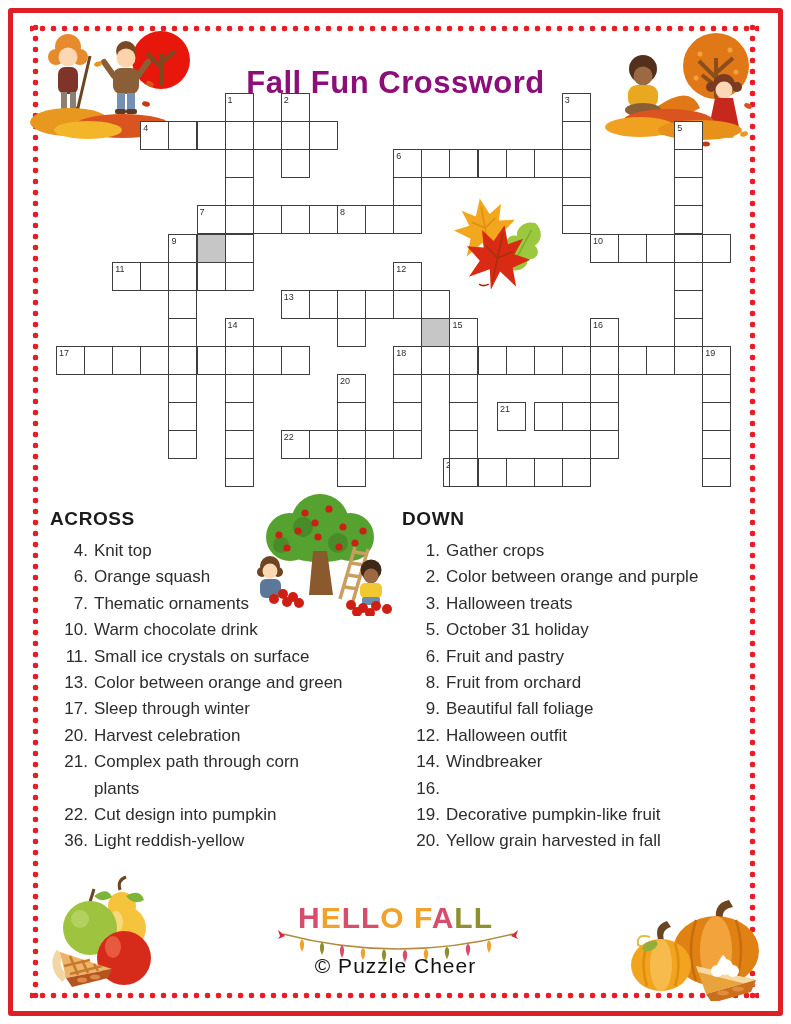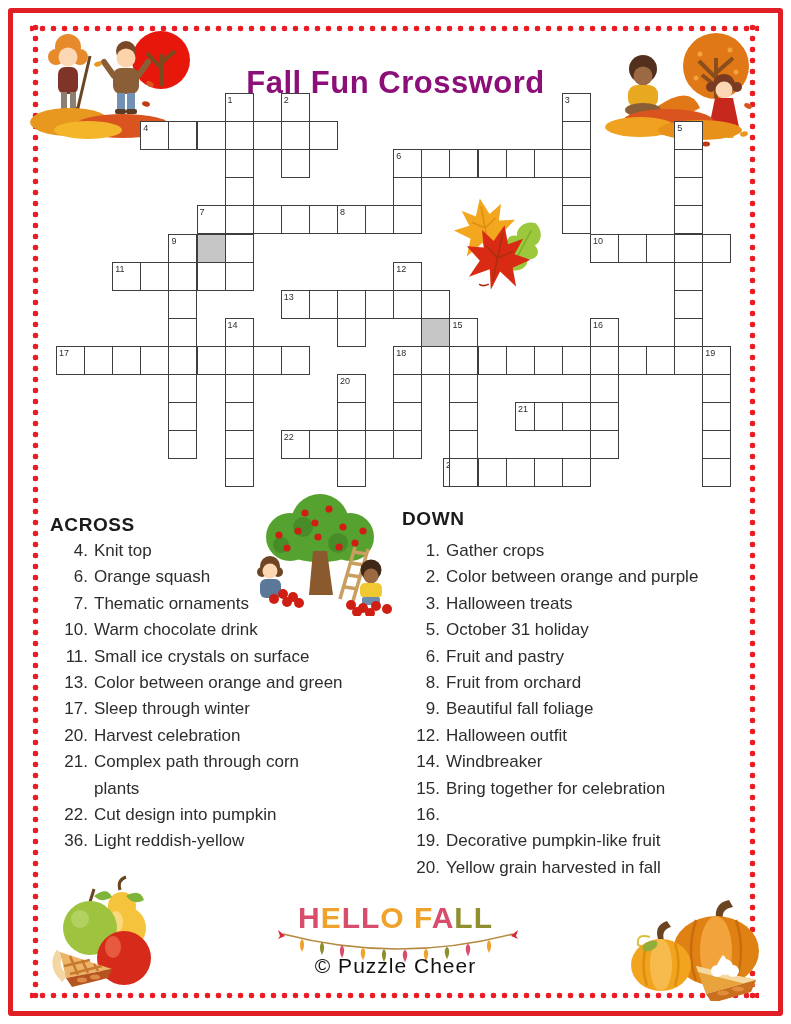--- a/index.html
+++ b/index.html
@@ -22,21 +22,21 @@
 
   
   #crossword-grid{position:absolute;left:56px;top:93px;width:680px;height:400px;}
   .cell{position:absolute;width:29.1px;height:29.1px;box-sizing:border-box;
     border:1px solid #3e3e3e;background:#ffffff;}
   .cell.gray{background:#c6c6c6;}
   .cellnum{position:absolute;left:2px;top:1px;font-size:9px;line-height:10px;color:#2e2e2e;}
 
   
   .clue-header{position:absolute;font-size:19px;font-weight:600;letter-spacing:.6px;color:#1b1b1b;}
-  #across-header{left:50px;top:508px;margin-top:6px;}
+  #across-header{left:50px;top:508px;}
   #down-header{left:402px;top:508px;}
   .clue-list{position:absolute;top:538px;}
   #across-list{left:50px;width:330px;}
   #down-list{left:402px;width:352px;}
   .clue-row{display:flex;align-items:flex-start;line-height:26.4px;font-size:17px;color:#2d2d2d;}
   .clue-num{width:38px;text-align:right;flex:0 0 38px;}
   .clue-text{margin-left:6px;white-space:pre-line;}
 
   
   #brand{position:absolute;left:0;right:0;top:901px;text-align:center;white-space:pre;
@@ -321,21 +321,21 @@
     </div>
     <div class="cell" style="left: 337.2px; top: 281px;"></div>
     <div class="cell" style="left: 393.4px; top: 281px;"></div>
     <div class="cell" style="left: 533.9px; top: 281px;"></div>
     <div class="cell" style="left: 646.3px; top: 281px;"></div>
     <div class="cell" style="left: 112.4px; top: 309.1px;"></div>
     <div class="cell" style="left: 168.6px; top: 309.1px;"></div>
     <div class="cell" style="left: 281px; top: 309.1px;"></div>
     <div class="cell" style="left: 337.2px; top: 309.1px;"></div>
     <div class="cell" style="left: 393.4px; top: 309.1px;"></div>
-    <div class="cell" style="left: 459px; top: 309.1px;">
+    <div class="cell" style="left: 441px; top: 309.1px;">
       <span class="cellnum">21</span>
     </div>
     <div class="cell" style="left: 477.7px; top: 309.1px;"></div>
     <div class="cell" style="left: 505.8px; top: 309.1px;"></div>
     <div class="cell" style="left: 533.9px; top: 309.1px;"></div>
     <div class="cell" style="left: 646.3px; top: 309.1px;"></div>
     <div class="cell" style="left: 112.4px; top: 337.2px;"></div>
     <div class="cell" style="left: 168.6px; top: 337.2px;"></div>
     <div class="cell" style="left: 224.8px; top: 337.2px;">
       <span class="cellnum">22</span>
@@ -435,24 +435,20 @@
       <span class="clue-num">9.</span>
       <span class="clue-text">Beautiful fall foliage</span>
     </div>
     <div class="clue-row">
       <span class="clue-num">12.</span>
       <span class="clue-text">Halloween outfit</span>
     </div>
     <div class="clue-row">
       <span class="clue-num">14.</span>
       <span class="clue-text">Windbreaker</span>
-    </div>
-    <div class="clue-row">
-      <span class="clue-num">15.</span>
-      <span class="clue-text">Bring together for celebration</span>
     </div>
     <div class="clue-row">
       <span class="clue-num">16.</span>
     </div>
     <div class="clue-row">
       <span class="clue-num">19.</span>
       <span class="clue-text">Decorative pumpkin-like fruit</span>
     </div>
     <div class="clue-row">
       <span class="clue-num">20.</span>

